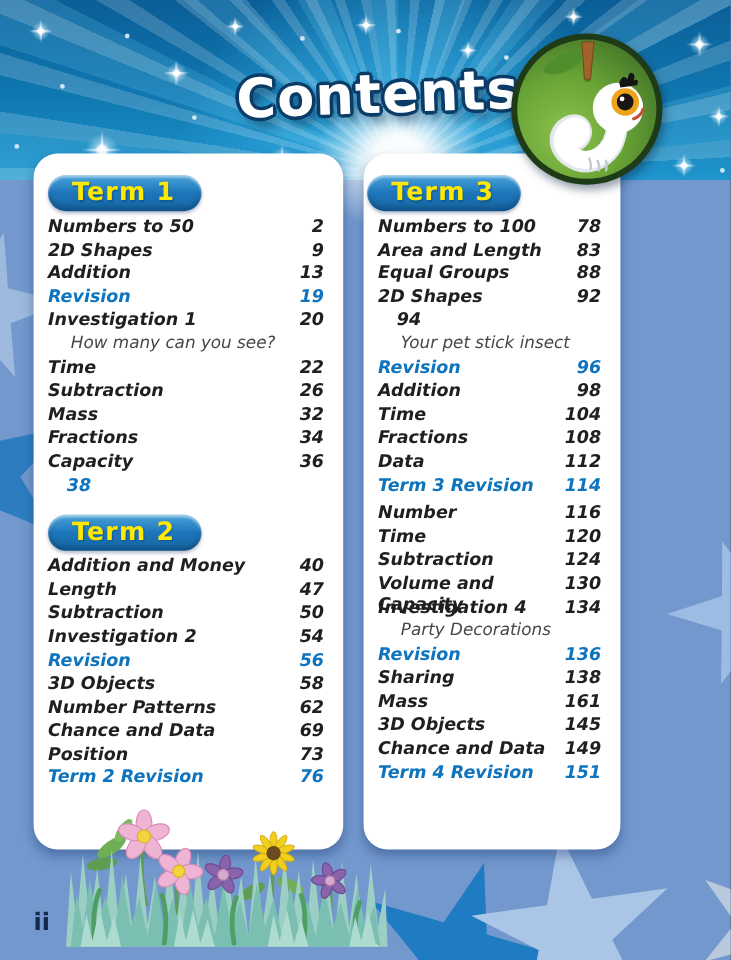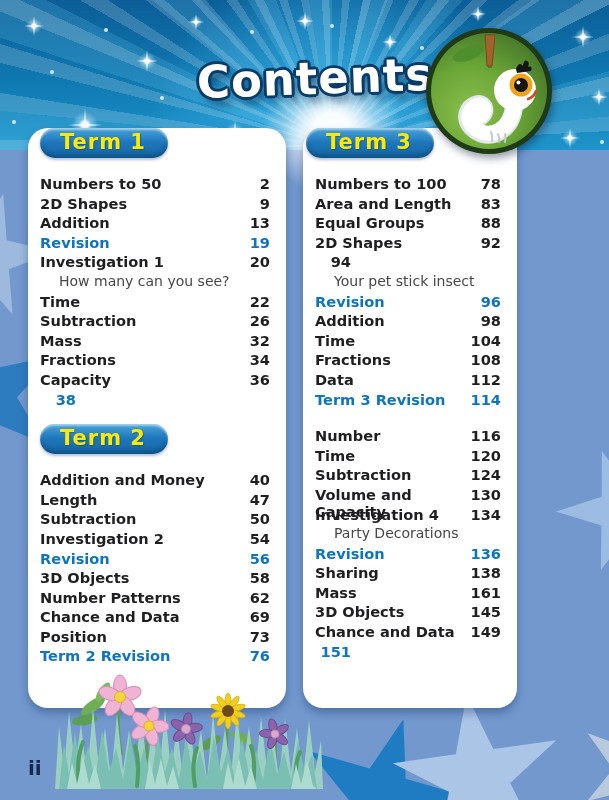--- a/index.html
+++ b/index.html
@@ -52,30 +52,30 @@
   
   .panel {
     position:absolute; top:128px; height:580px; z-index:2;
     background:#ffffff; border-radius:20px;
     box-shadow:0 5px 9px rgba(22,52,105,.38);
     padding:0 16px 0 12px;
   }
   .panel-left  { left:28px;  width:258px; }
   .panel-right { left:303px; width:214px; }
   .pill {
-    display:inline-block; margin-top:0; padding:2px 22px 4px 20px;
+    display:inline-block; margin-top:18px; padding:2px 22px 4px 20px;
     border-radius:17px;
     background:linear-gradient(180deg,#4aa3d9 0%, #1e77bc 48%, #15659f 100%);
     box-shadow:inset 0 2px 2px rgba(255,255,255,.5), inset 0 -3px 4px rgba(0,40,85,.35), 0 2px 3px rgba(10,40,80,.3);
   }
   .term-section + .term-section .pill { margin-top:14px; }
   .panel-right .pill { margin-left:-9px; }
   .pill span { font-size:21px; font-weight:800; color:#ffe900; letter-spacing:1px;
     text-shadow:1px 1px 1px rgba(0,50,100,.35); }
-  .toc-list { margin-top:17px; }
+  .toc-list { margin-top:4px;font-style:italic; }
   .toc-row { display:flex; justify-content:space-between; align-items:baseline;
     height:19.6px; font-size:14.6px; font-weight:700; color:#1f1e21; }
   .toc-row .toc-page { min-width:36px; text-align:right; font-weight:700; }
   .toc-row.revision .toc-label, .toc-row.revision .toc-page { color:#0e74bd; }
   .toc-row.sub { font-weight:400; color:#47474a; font-size:14px; padding-left:19px; }
   
   .grass { position:absolute; left:45px; top:668px; width:295px; height:122px; z-index:5; }
   .folio { position:absolute; left:28px; top:756px; z-index:3;
     font-size:20px; font-weight:800; color:#14294e; }
 </style>
@@ -341,20 +341,21 @@
           </div>
           <div class="toc-row normal">
             <span class="toc-label">3D Objects</span>
             <span class="toc-page">145</span>
           </div>
           <div class="toc-row normal">
             <span class="toc-label">Chance and Data</span>
             <span class="toc-page">149</span>
           </div>
           <div class="toc-row revision">
+            <span class="toc-label">Term 4 Revision</span>
             <span class="toc-page">151</span>
           </div>
         </div>
     </section>
   </div>
 
   <div class="grass">
     <svg width="295" height="122" viewBox="0 0 295 122">
 
       <path d="M75,32 q-4,30 2,55 M103,60 q-2,20 0,40 M141,62 q2,20 1,38 M183,45 q-2,28 -1,55 M230,67 q1,18 0,33" stroke="#5d9e52" stroke-width="3" fill="none"></path>

